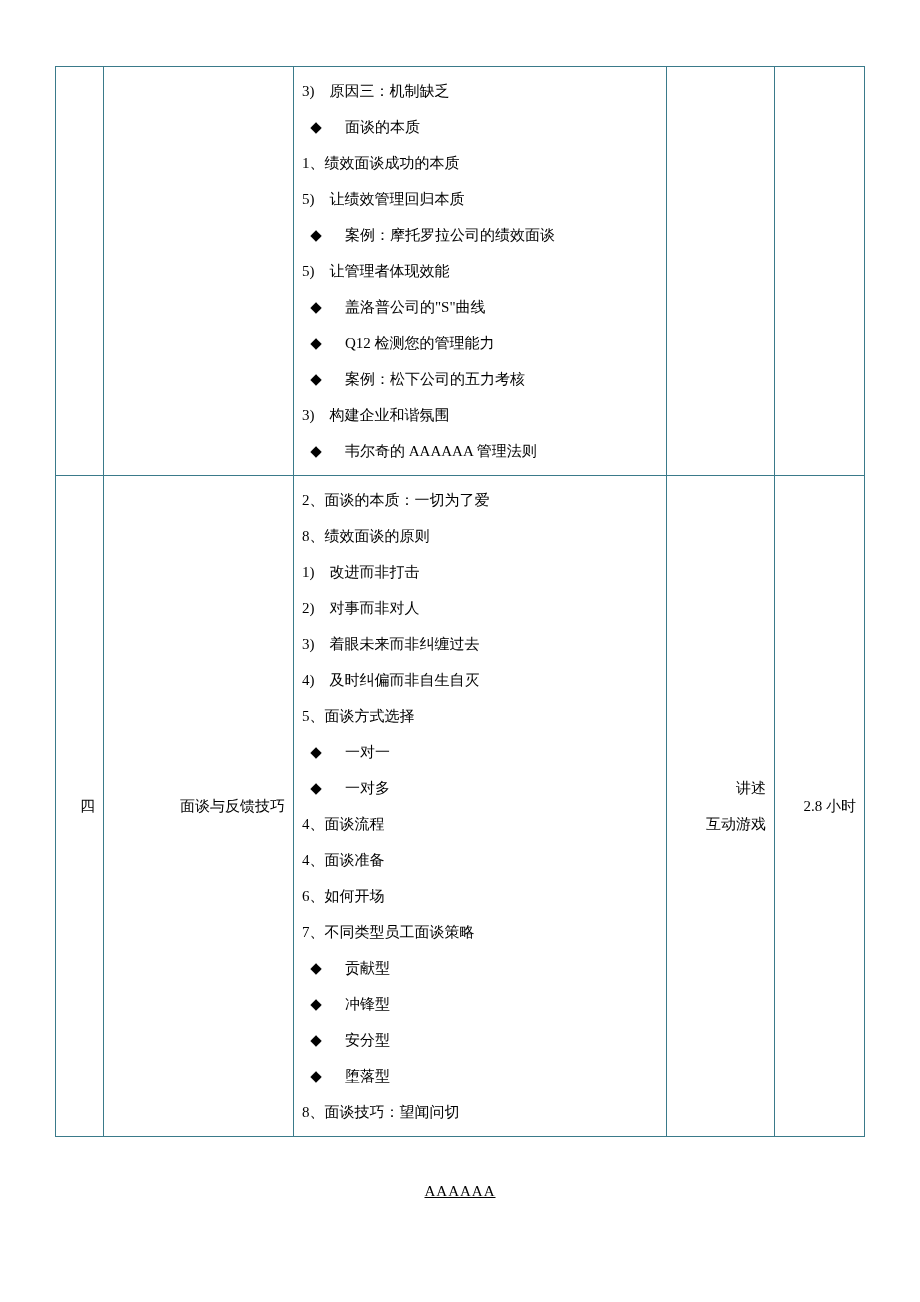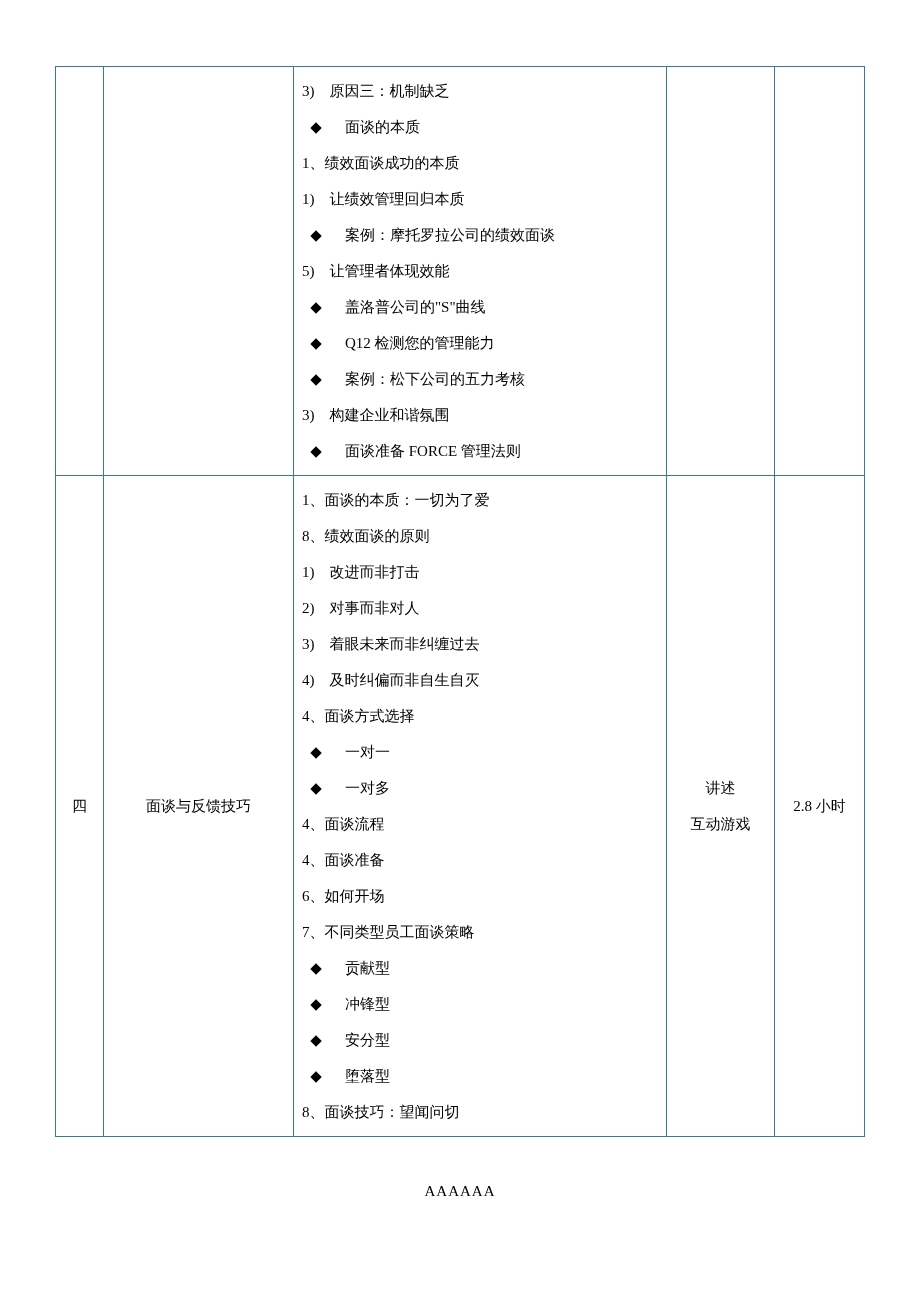--- a/index.html
+++ b/index.html
@@ -36,32 +36,33 @@
     vertical-align: middle;
     padding: 6px 8px;
     font-size: 15px;
     line-height: 2.4;
   }
   col.c1 { width: 48px; }
   col.c2 { width: 190px; }
   col.c3 { width: auto; }
   col.c4 { width: 108px; }
   col.c5 { width: 90px; }
-  td.center { text-align: center; }
+  td.center { text-align: right; }
   td.content { text-align: left; padding-left: 4px; }
   .line { display: block; white-space: nowrap; font-family: Liberation Serif, serif; }
   .ind-num { padding-left: 4px; }
   .ind-list { padding-left: 4px; }
   .ind-bullet { padding-left: 4px; }
   .bullet-glyph { display:inline-block; width:28px; text-align:center; }
   .footer {
     text-align: center;
     margin-top: 46px;
     font-size: 15px;
     letter-spacing: 1px;
+    text-decoration: underline;
   }
 </style>
 </head>
 <body>
 
 <div class="page">
 
 
   <table>
     <colgroup>
@@ -72,43 +73,43 @@
         <col class="c5">
     </colgroup>
     <tbody>
       <tr>
         <td class="center"></td>
         <td class="center"></td>
         <td class="content" id="row1-content">
             <span class="line ind-list">3)　原因三：机制缺乏</span>
             <span class="line ind-bullet"><span class="bullet-glyph">◆</span><span>　面谈的本质</span></span>
             <span class="line ind-num">1、绩效面谈成功的本质</span>
-            <span class="line ind-list">1)　让绩效管理回归本质</span>
+            <span class="line ind-list">5)　让绩效管理回归本质</span>
             <span class="line ind-bullet"><span class="bullet-glyph">◆</span><span>　案例：摩托罗拉公司的绩效面谈</span></span>
             <span class="line ind-list">5)　让管理者体现效能</span>
             <span class="line ind-bullet"><span class="bullet-glyph">◆</span><span>　盖洛普公司的"S"曲线</span></span>
             <span class="line ind-bullet"><span class="bullet-glyph">◆</span><span>　Q12 检测您的管理能力</span></span>
             <span class="line ind-bullet"><span class="bullet-glyph">◆</span><span>　案例：松下公司的五力考核</span></span>
             <span class="line ind-list">3)　构建企业和谐氛围</span>
-            <span class="line ind-bullet"><span class="bullet-glyph">◆</span><span>　面谈准备 FORCE 管理法则</span></span>
+            <span class="line ind-bullet"><span class="bullet-glyph">◆</span><span>　韦尔奇的 AAAAAA 管理法则</span></span>
           </td>
         <td class="center"></td>
         <td class="center"></td>
       </tr>
       <tr>
         <td class="center">四</td>
         <td class="center">面谈与反馈技巧</td>
         <td class="content" id="row2-content">
-            <span class="line ind-num">1、面谈的本质：一切为了爱</span>
+            <span class="line ind-num">2、面谈的本质：一切为了爱</span>
             <span class="line ind-num">8、绩效面谈的原则</span>
             <span class="line ind-list">1)　改进而非打击</span>
             <span class="line ind-list">2)　对事而非对人</span>
             <span class="line ind-list">3)　着眼未来而非纠缠过去</span>
             <span class="line ind-list">4)　及时纠偏而非自生自灭</span>
-            <span class="line ind-num">4、面谈方式选择</span>
+            <span class="line ind-num">5、面谈方式选择</span>
             <span class="line ind-bullet"><span class="bullet-glyph">◆</span><span>　一对一</span></span>
             <span class="line ind-bullet"><span class="bullet-glyph">◆</span><span>　一对多</span></span>
             <span class="line ind-num">4、面谈流程</span>
             <span class="line ind-num">4、面谈准备</span>
             <span class="line ind-num">6、如何开场</span>
             <span class="line ind-num">7、不同类型员工面谈策略</span>
             <span class="line ind-bullet"><span class="bullet-glyph">◆</span><span>　贡献型</span></span>
             <span class="line ind-bullet"><span class="bullet-glyph">◆</span><span>　冲锋型</span></span>
             <span class="line ind-bullet"><span class="bullet-glyph">◆</span><span>　安分型</span></span>
             <span class="line ind-bullet"><span class="bullet-glyph">◆</span><span>　堕落型</span></span>

